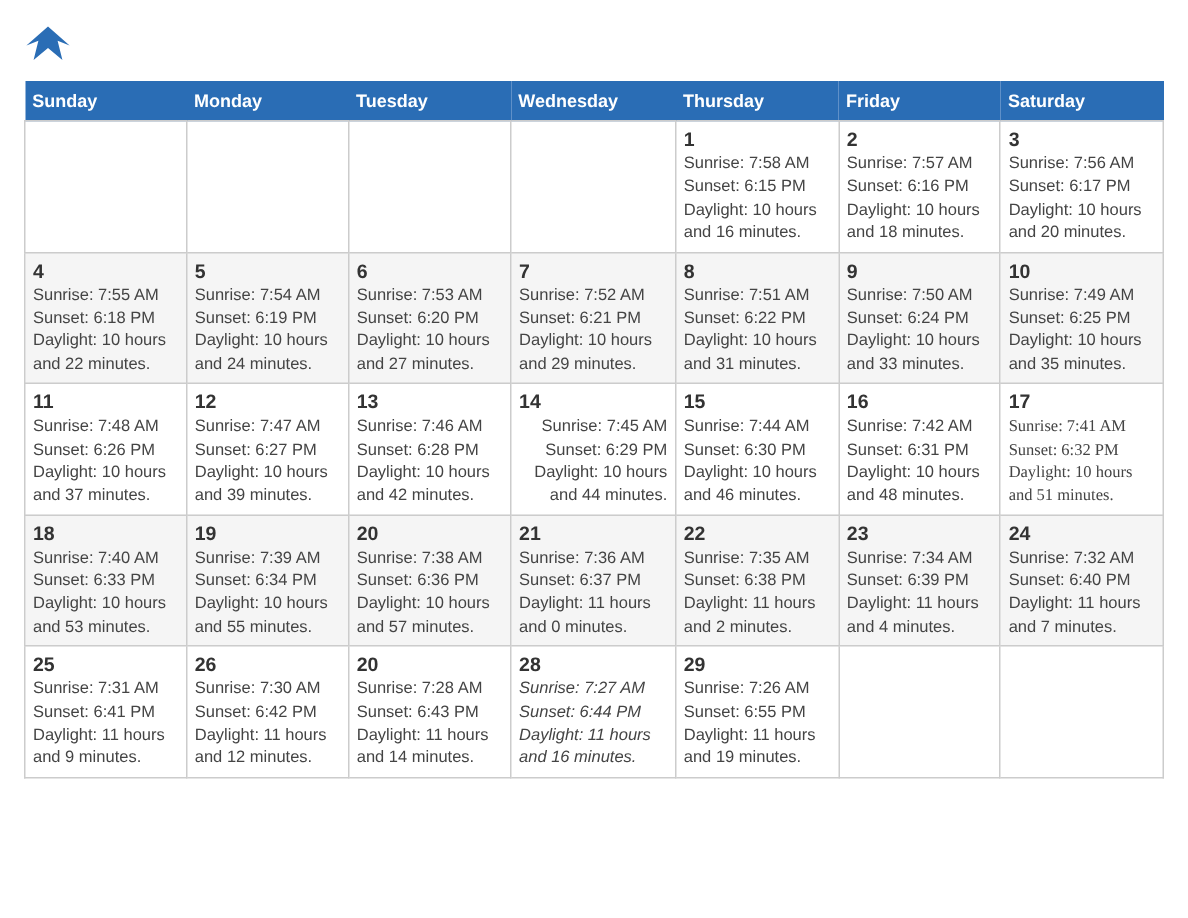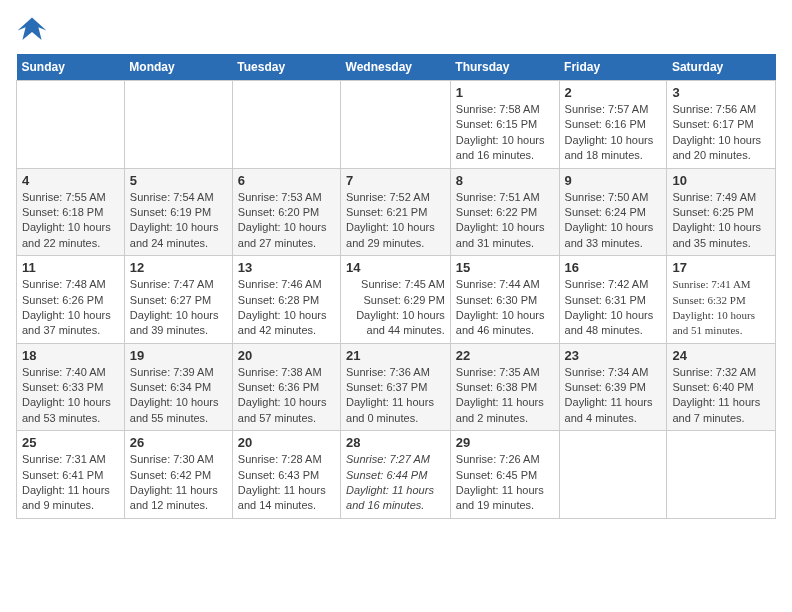--- a/index.html
+++ b/index.html
@@ -321,21 +321,21 @@
         <td>
           <div class="day-number">28</div>
           <div class="day-info" style="white-space: pre-line; font-style: italic;">Sunrise: 7:27 AM
 Sunset: 6:44 PM
 Daylight: 11 hours
 and 16 minutes.</div>
         </td>
         <td>
           <div class="day-number">29</div>
           <div class="day-info" style="white-space: pre-line;">Sunrise: 7:26 AM
-Sunset: 6:45 PM
+Sunset: 6:55 PM
 Daylight: 11 hours
 and 19 minutes.</div>
         </td>
         <td class="empty-cell"></td>
         <td class="empty-cell"></td>
       </tr>
     </tbody>
 </table>
 
 </body></html>

